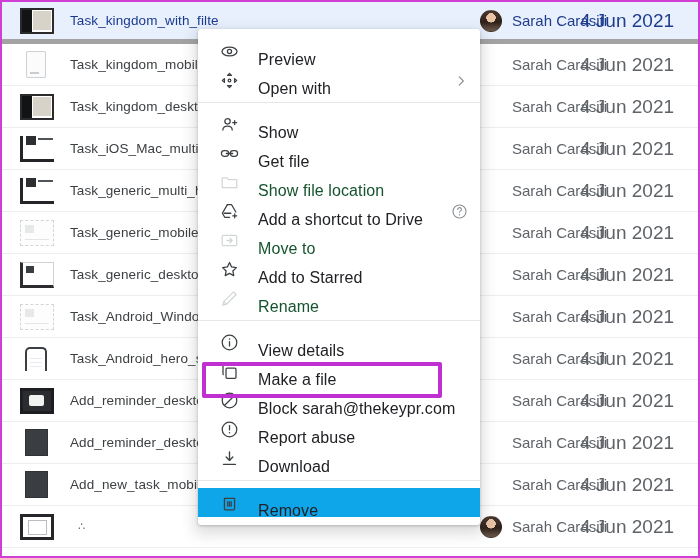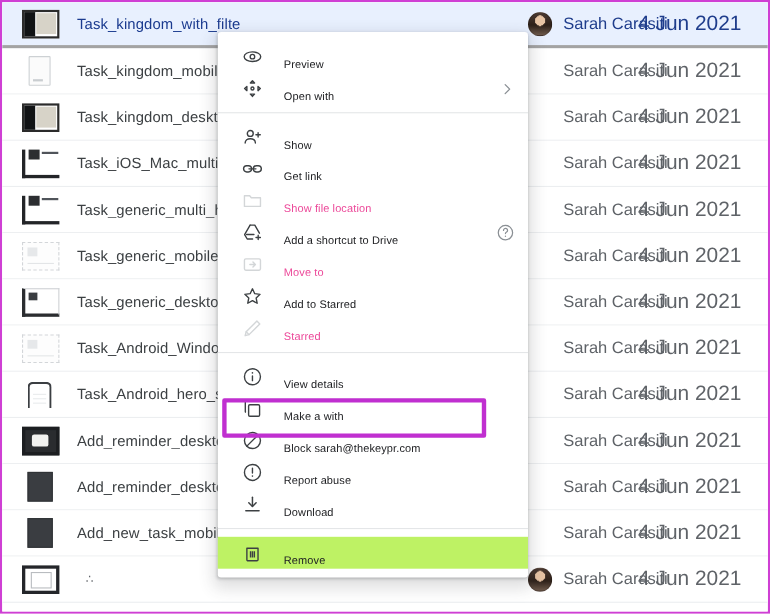--- a/index.html
+++ b/index.html
@@ -33,21 +33,21 @@
     height: 42px;
     display: flex;
     align-items: center;
     border-bottom: 1px solid #eceef0;
     background: #ffffff;
     padding-left: 18px;
     overflow: hidden;
   }
   .file-row.selected {
     background: #e8f0fe;
-    border-bottom: 3px solid #a3a3a3;
+    border-bottom: 5px solid #a3a3a3;
   }
 
   .thumb {
     width: 34px; height: 26px;
     flex: 0 0 34px;
     position: relative;
     margin-right: 16px;
   }
 
   
@@ -245,38 +245,38 @@
   }
 
   .menu-item {
     position: relative;
     display: flex;
     align-items: center;
     height: 29px;
     padding: 0 12px 0 20px;
     cursor: default;
   }
-  .menu-item.hovered { background: #bef264; text-align: right; }
+  .menu-item.hovered { background: #0ea5e9; text-align: right; }
   .menu-item .mi-icon {
     width: 22px; height: 22px;
     flex: 0 0 22px;
     margin-right: 18px;
     display: flex;
     align-items: center;
     justify-content: center;
     color: #3c4043;
   }
   .menu-item .mi-label {
-    font-size: 10px;
+    font-size: 16px;
     color: #202124;
     white-space: nowrap;
     letter-spacing: 0.1px;
     margin-top: 16px;
   }
-  .menu-item.disabled .mi-label { color: #ec4899; }
+  .menu-item.disabled .mi-label { color: #14532d; }
   .menu-item.disabled .mi-icon { color: #d3d6d8; }
 
   .mi-trailing {
     margin-left: auto;
     display: flex;
     align-items: center;
     color: #8a8f94;
   }
 
   .menu-sep {
@@ -459,21 +459,21 @@
         <span class="mi-label">Show</span>
       </div>
       <div class="menu-item">
         <span class="mi-icon">
           <svg width="19" height="19" viewBox="0 0 24 24" fill="none" stroke="currentColor" stroke-width="1.6" stroke-linecap="round">
             <rect x="1.8" y="8.4" width="9.2" height="7.2" rx="3.6"></rect>
             <rect x="13" y="8.4" width="9.2" height="7.2" rx="3.6"></rect>
             <path d="M8 12h8"></path>
           </svg>
         </span>
-        <span class="mi-label">Get link</span>
+        <span class="mi-label">Get file</span>
       </div>
       <div class="menu-item disabled">
         <span class="mi-icon">
           <svg width="19" height="19" viewBox="0 0 24 24" fill="none" stroke="currentColor" stroke-width="1.6" stroke-linejoin="round">
             <path d="M2.8 18.5V6.2h6l1.9 2.3h10.5v10z"></path>
           </svg>
         </span>
         <span class="mi-label">Show file location</span>
       </div>
       <div class="menu-item">
@@ -511,41 +511,41 @@
         </span>
         <span class="mi-label">Add to Starred</span>
       </div>
       <div class="menu-item disabled">
         <span class="mi-icon">
           <svg width="19" height="19" viewBox="0 0 24 24" fill="none" stroke="currentColor" stroke-width="1.6" stroke-linecap="round" stroke-linejoin="round">
             <path d="M17.1 3.6l3.3 3.3L8.1 19.2l-4.5 1.2 1.2-4.5z"></path>
             <path d="M4.8 15.9l3.3 3.3"></path>
           </svg>
         </span>
-        <span class="mi-label">Starred</span>
+        <span class="mi-label">Rename</span>
       </div>
       <div class="menu-sep"></div>
       <div class="menu-item">
         <span class="mi-icon">
           <svg width="19" height="19" viewBox="0 0 24 24" fill="none" stroke="currentColor" stroke-width="1.6" stroke-linecap="round">
             <circle cx="12" cy="12" r="9.2"></circle>
             <path d="M12 11v5.5"></path>
             <circle cx="12" cy="7.6" r="0.95" fill="currentColor" stroke="none"></circle>
           </svg>
         </span>
         <span class="mi-label">View details</span>
       </div>
       <div class="menu-item">
         <span class="mi-icon">
           <svg width="19" height="19" viewBox="0 0 24 24" fill="none" stroke="currentColor" stroke-width="1.6" stroke-linejoin="round">
             <rect x="7.6" y="7.6" width="12.6" height="13.2" rx="1.4"></rect>
             <path d="M4.6 16.4A1.4 1.4 0 013.8 15V4.6a1.4 1.4 0 011.4-1.4h10.2c.6 0 1.1.3 1.3.8"></path>
           </svg>
         </span>
-        <span class="mi-label">Make a with</span>
+        <span class="mi-label">Make a file</span>
       </div>
       <div class="menu-item">
         <span class="mi-icon">
           <svg width="19" height="19" viewBox="0 0 24 24" fill="none" stroke="currentColor" stroke-width="1.6" stroke-linecap="round">
             <circle cx="12" cy="12" r="9.2"></circle>
             <path d="M5.6 18.4L18.4 5.6"></path>
           </svg>
         </span>
         <span class="mi-label">Block sarah@thekeypr.com</span>
       </div>

